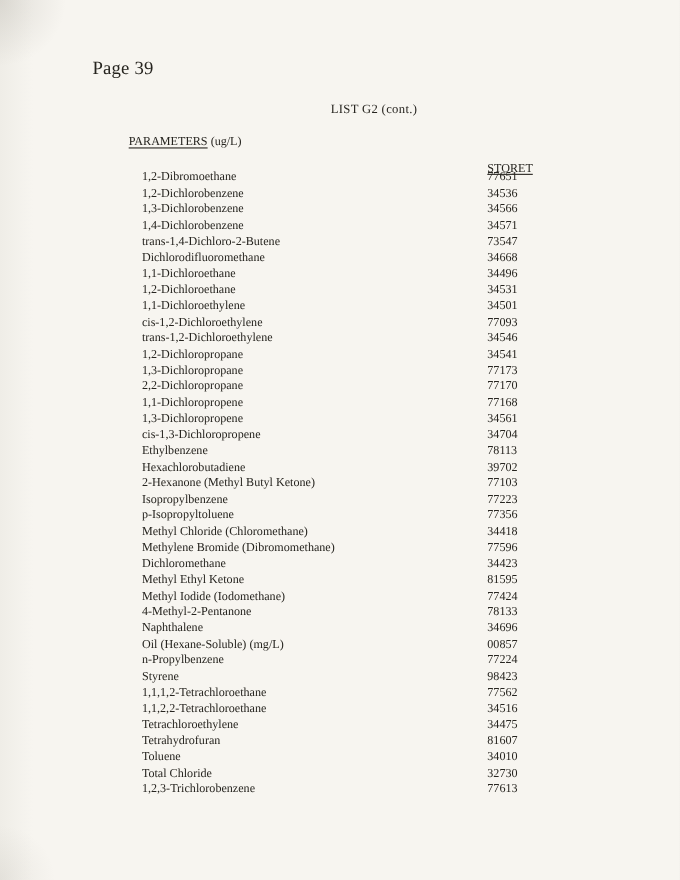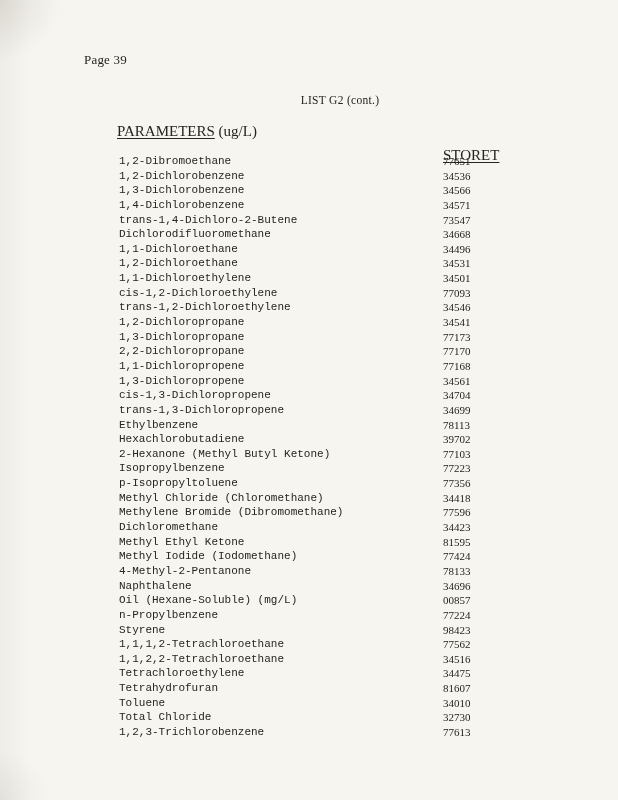--- a/index.html
+++ b/index.html
@@ -20,21 +20,21 @@
     background:
       radial-gradient(circle at 0% 0%, rgba(120,115,105,0.18) 0, rgba(120,115,105,0) 60px),
       radial-gradient(circle at 0% 100%, rgba(120,115,105,0.10) 0, rgba(120,115,105,0) 50px),
       linear-gradient(90deg, #efede7 0, #f7f5f0 30px, #f7f5f0 100%);
     color: #26241f;
   }
   .page-number {
     position: absolute;
     top: 52px;
     left: 84px;
-    font-size: 13px;
+    font-size: 17px;
     letter-spacing: 0.2px;
   }
   .doc-heading {
     position: absolute;
     top: 94px;
     left: 0;
     width: 100%;
     text-align: center;
     font-size: 11.5px;
     letter-spacing: 0.3px;
@@ -42,21 +42,21 @@
   }
   .table {
     position: absolute;
     top: 123px;
     left: 117px;
     width: 420px;
   }
   .table-header {
     position: relative;
     height: 15px;
-    font-size: 15px;
+    font-size: 11px;
     margin-bottom: 16px;
     white-space: nowrap;
   }
   .col-param-header .underlined,
   .col-storet-header {
     text-decoration: underline;
     text-underline-offset: 2px;
   }
   .col-param-header {
     position: absolute;
@@ -74,23 +74,22 @@
   }
   .row {
     position: relative;
     height: 14.65px;
     line-height: 14.65px;
     font-size: 11px;
     white-space: nowrap;
   }
   .cell-param {
     position: absolute;
-    left: 2px;
+    left: 12px;
     top: 0;
-    font-family: Liberation Mono, monospace;
   }
   .cell-storet {
     position: absolute;
     left: 326px;
     top: 0;
   }
 </style>
 </head>
 <body>
 
@@ -188,24 +187,20 @@
   <div class="row">
     <span class="cell-param">1,3-Dichloropropene</span>
     <span class="cell-storet">34561</span>
   </div>
 
   <div class="row">
     <span class="cell-param">cis-1,3-Dichloropropene</span>
     <span class="cell-storet">34704</span>
   </div>
 
-  <div class="row">
-    <span class="cell-param">trans-1,3-Dichloropropene</span>
-    <span class="cell-storet">34699</span>
-  </div>
 
   <div class="row">
     <span class="cell-param">Ethylbenzene</span>
     <span class="cell-storet">78113</span>
   </div>
 
   <div class="row">
     <span class="cell-param">Hexachlorobutadiene</span>
     <span class="cell-storet">39702</span>
   </div>

